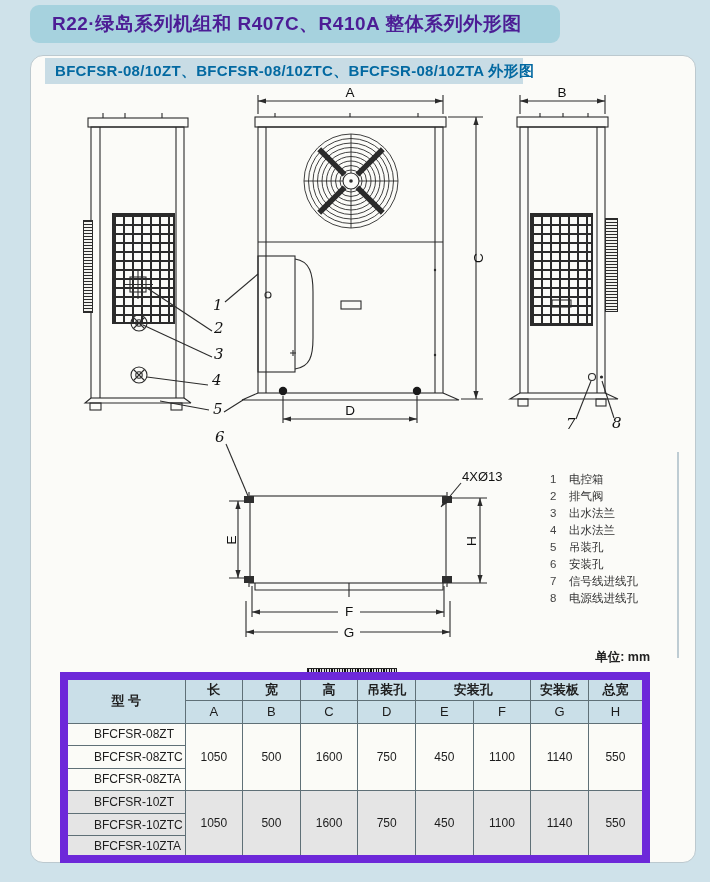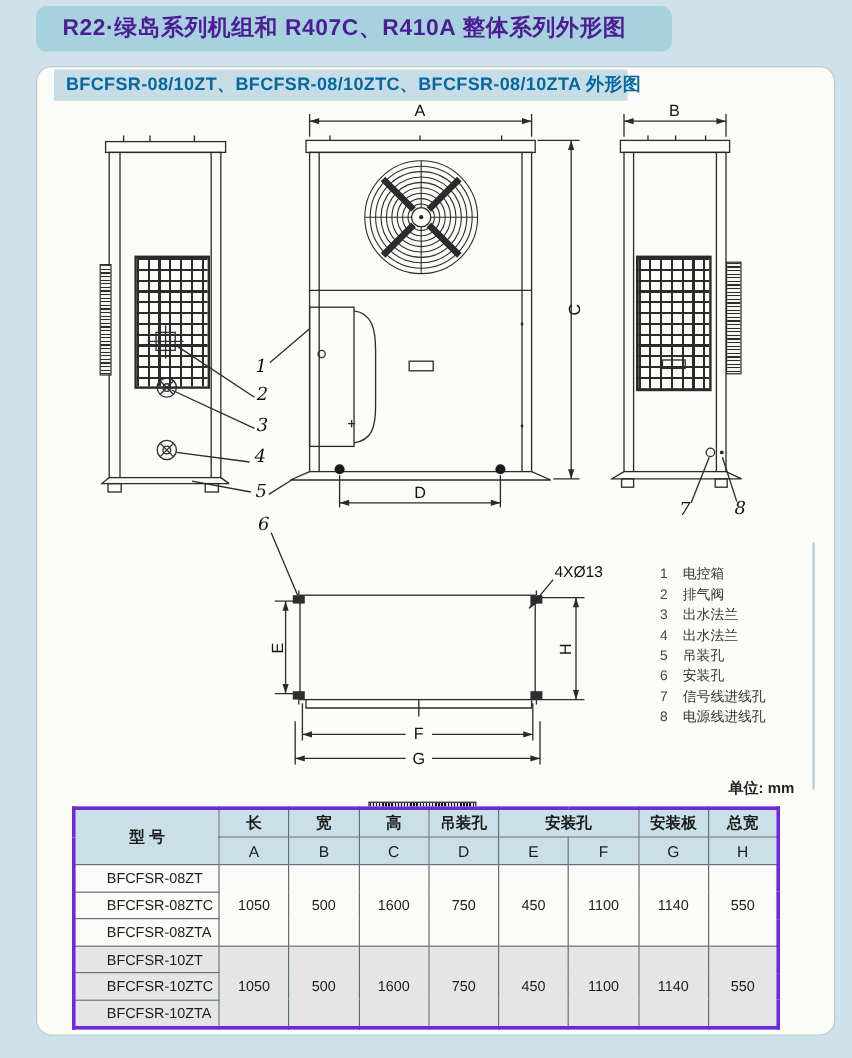--- a/index.html
+++ b/index.html
@@ -24,26 +24,26 @@
   .hatch { position:absolute; border:1px solid #2b2b2b;
            background:repeating-linear-gradient(to bottom, #2b2b2b 0 1px, #f3f3ef 1px 3px); }
   .hatch-left  { left:83px;  top:220px; width:10px; height:93px; }
   .hatch-right { left:605px; top:218px; width:13px; height:94px; }
   .hatch-strip { position:absolute; left:307px; top:668px; width:90px; height:8px; border:1px solid #222;
            background:repeating-linear-gradient(to right, #111 0 1.2px, #ddd 1.2px 2.6px); }
   .crease { position:absolute; left:677px; top:452px; width:2px; height:206px; background:#b3c3cd; opacity:.85; }
   .legend { position:absolute; left:550px; top:471px; font-size:11.5px; color:#333; }
   .legend-row { height:17px; line-height:17px; white-space:nowrap; }
   .lg-no { display:inline-block; width:19px; color:#444; }
-  .unit-note { position:absolute; right:48px; top:649px; font-size:12.5px; font-weight:bold; color:#222; }
+  .unit-note { position:absolute; right:60px; top:649px; font-size:12.5px; font-weight:bold; color:#222; }
   table.spec { position:absolute; left:60px; top:672px; width:590px; border-collapse:collapse;
                table-layout:fixed; background:#fbfbf7; }
   table.spec th, table.spec td { border:1px solid #5f7077; text-align:center; color:#1d1d1d;
                overflow:hidden; white-space:nowrap; }
-  table.spec { border:3px solid #6d28d9; }
+  table.spec { border:8px solid #6d28d9; }
   table.spec thead th { background:#cadfe8; font-size:13px; }
   table.spec thead tr.r1 th { height:24px; font-weight:bold; }
   table.spec thead tr.r2 th { height:23px; font-weight:normal; }
   table.spec tbody td { height:22.6px; font-size:12px; }
   table.spec td.model { text-align:left; padding-left:26px; font-size:12px; }
   tbody.g2 td { background:#e5e5e5; }
   svg text { fill:#111; }
   .dim-label { font-size:13.5px; font-family:"Liberation Sans",sans-serif; }
   .callout { font-size:15px; font-style:italic; font-family:"DejaVu Serif",serif; }
   .hole-note { font-size:13px; font-family:"Liberation Sans",sans-serif; }

